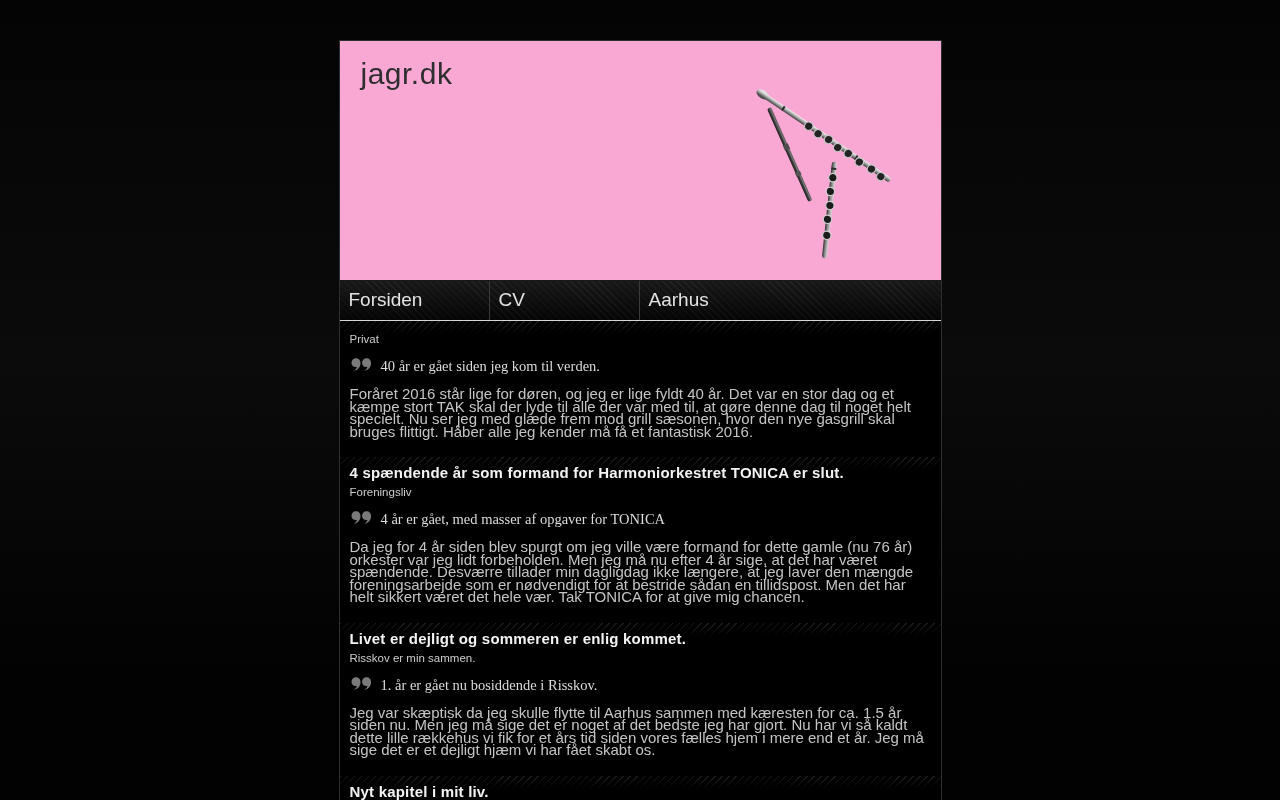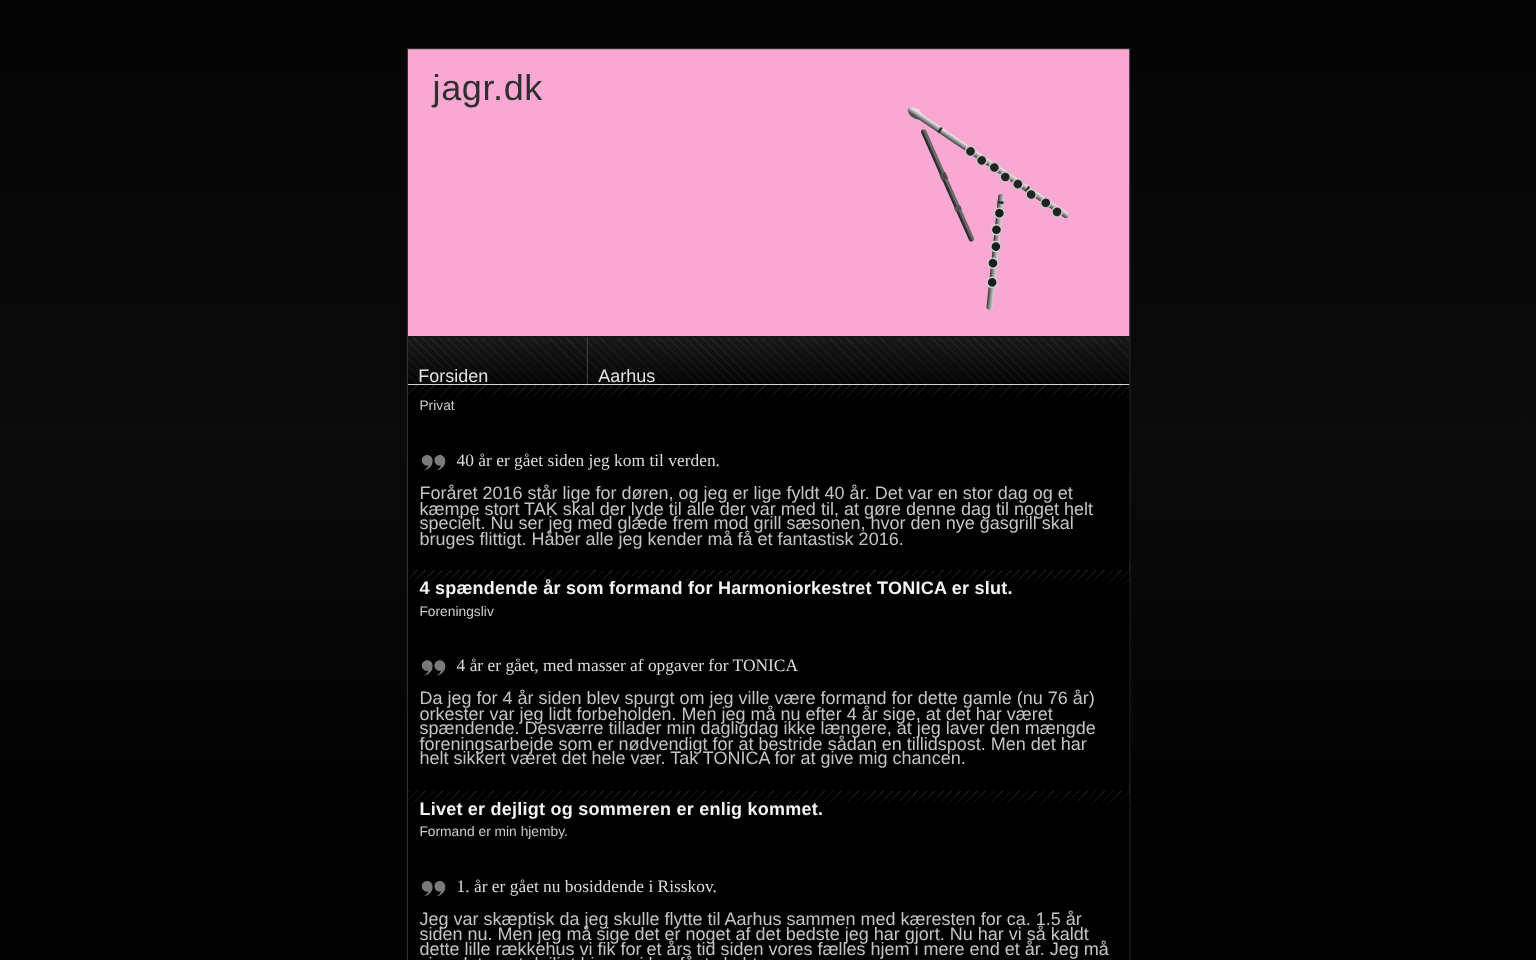--- a/index.html
+++ b/index.html
@@ -44,22 +44,22 @@
     height: 41px;
     border-top: 1px solid #181818;
     border-bottom: 1px solid #d6d6d6;
     background-color: #0a0a0a;
     background-image:
       linear-gradient(180deg, rgba(48,48,48,0.38), rgba(0,0,0,0.55)),
       repeating-linear-gradient(45deg, #1d1d1d 0px, #1d1d1d 1px, rgba(0,0,0,0) 1px, rgba(0,0,0,0) 5px);
   }
   .nav-item {
     width: 150px;
-    padding: 24px 0 0 9px;
-    font-size: 15px;
+    padding: 8px 0 0 9px;
+    font-size: 19px;
     color: #e3e3e3;
     border-right: 1px solid #3a3a3a;
     cursor: pointer;
   }
   .nav-item:last-child { border-right: none; }
   
   .post {
     padding: 7px 10px 13px 10px;
     margin-bottom: 6px;
     background-color: #000;
@@ -73,23 +73,23 @@
     font-weight: bold;
     color: #f3f3f3;
     letter-spacing: 0.2px;
   }
   .post-category {
     margin-top: 5px;
     font-size: 11.5px;
     color: #cccccc;
   }
   .post-quote {
-    margin: 31px 0 0 1px;
+    margin: 13px 0 0 1px;
     display: flex;
-    align-items: flex-end;
+    align-items: flex-start;
     font-family: "Liberation Serif", serif;
     font-size: 14.5px;
     color: #dcdcdc;
   }
   .quote-icon { width: 21px; height: 14px; margin-right: 9px; flex: none; }
   .post-body {
     margin-top: 13px;
     font-size: 15px;
     line-height: 12.5px;
     color: #c4c4c4;
@@ -154,20 +154,21 @@
           <circle cx="44" cy="2.5" r="4.2"></circle>
           <circle cx="58" cy="3.5" r="4.2"></circle>
           <circle cx="74" cy="2.5" r="4.2"></circle>
         </g>
       </g>
     </svg>
   </div>
 
   <div class="nav">
     <div class="nav-item">Forsiden</div>
+    <div class="nav-item">CV</div>
     <div class="nav-item">Aarhus</div>
   </div>
 
   <div class="content">
 
     <div class="post">
       <div class="post-category">Privat</div>
       <div class="post-quote">
         <svg class="quote-icon" viewBox="0 0 19 13" xmlns="http://www.w3.org/2000/svg" fill="#7a7a7a">
           <path d="M4.4,0.2 C2,0.2 0.2,2 0.2,4.3 c0,2.3 1.8,4.1 4.1,4.1 c0.3,0 0.6,0 0.9,-0.1 C4.6,10.2 3.3,11.4 1.6,12 c3.4,-0.3 7,-2.9 7,-7.2 C8.6,2.1 6.8,0.2 4.4,0.2 Z"></path>
@@ -186,21 +187,21 @@
           <path d="M4.4,0.2 C2,0.2 0.2,2 0.2,4.3 c0,2.3 1.8,4.1 4.1,4.1 c0.3,0 0.6,0 0.9,-0.1 C4.6,10.2 3.3,11.4 1.6,12 c3.4,-0.3 7,-2.9 7,-7.2 C8.6,2.1 6.8,0.2 4.4,0.2 Z"></path>
           <path d="M14.2,0.2 C11.8,0.2 10,2 10,4.3 c0,2.3 1.8,4.1 4.1,4.1 c0.3,0 0.6,0 0.9,-0.1 c-0.6,1.9 -1.9,3.1 -3.6,3.7 c3.4,-0.3 7,-2.9 7,-7.2 C18.4,2.1 16.6,0.2 14.2,0.2 Z"></path>
         </svg>
         <span>4 år er gået, med masser af opgaver for TONICA</span>
       </div>
       <div class="post-body">Da jeg for 4 år siden blev spurgt om jeg ville være formand for dette gamle (nu 76 år) orkester var jeg lidt forbeholden. Men jeg må nu efter 4 år sige, at det har været spændende. Desværre tillader min dagligdag ikke længere, at jeg laver den mængde foreningsarbejde som er nødvendigt for at bestride sådan en tillidspost. Men det har helt sikkert været det hele vær. Tak TONICA for at give mig chancen.</div>
     </div>
 
     <div class="post">
       <h2 class="post-title">Livet er dejligt og sommeren er enlig kommet.</h2>
-      <div class="post-category">Formand er min hjemby.</div>
+      <div class="post-category">Risskov er min sammen.</div>
       <div class="post-quote">
         <svg class="quote-icon" viewBox="0 0 19 13" xmlns="http://www.w3.org/2000/svg" fill="#7a7a7a">
           <path d="M4.4,0.2 C2,0.2 0.2,2 0.2,4.3 c0,2.3 1.8,4.1 4.1,4.1 c0.3,0 0.6,0 0.9,-0.1 C4.6,10.2 3.3,11.4 1.6,12 c3.4,-0.3 7,-2.9 7,-7.2 C8.6,2.1 6.8,0.2 4.4,0.2 Z"></path>
           <path d="M14.2,0.2 C11.8,0.2 10,2 10,4.3 c0,2.3 1.8,4.1 4.1,4.1 c0.3,0 0.6,0 0.9,-0.1 c-0.6,1.9 -1.9,3.1 -3.6,3.7 c3.4,-0.3 7,-2.9 7,-7.2 C18.4,2.1 16.6,0.2 14.2,0.2 Z"></path>
         </svg>
         <span>1. år er gået nu bosiddende i Risskov.</span>
       </div>
       <div class="post-body">Jeg var skæptisk da jeg skulle flytte til Aarhus sammen med kæresten for ca. 1.5 år siden nu. Men jeg må sige det er noget af det bedste jeg har gjort. Nu har vi så kaldt dette lille rækkehus vi fik for et års tid siden vores fælles hjem i mere end et år. Jeg må sige det er et dejligt hjæm vi har fået skabt os.</div>
     </div>
 

